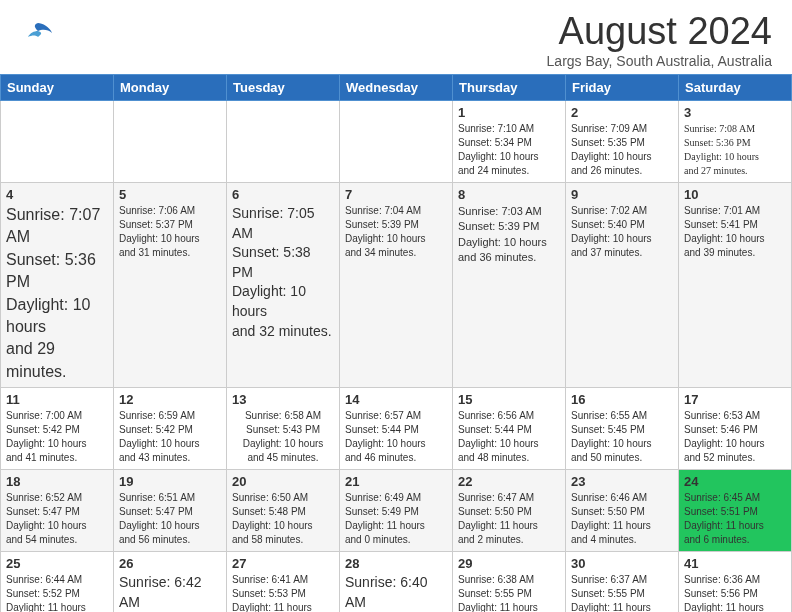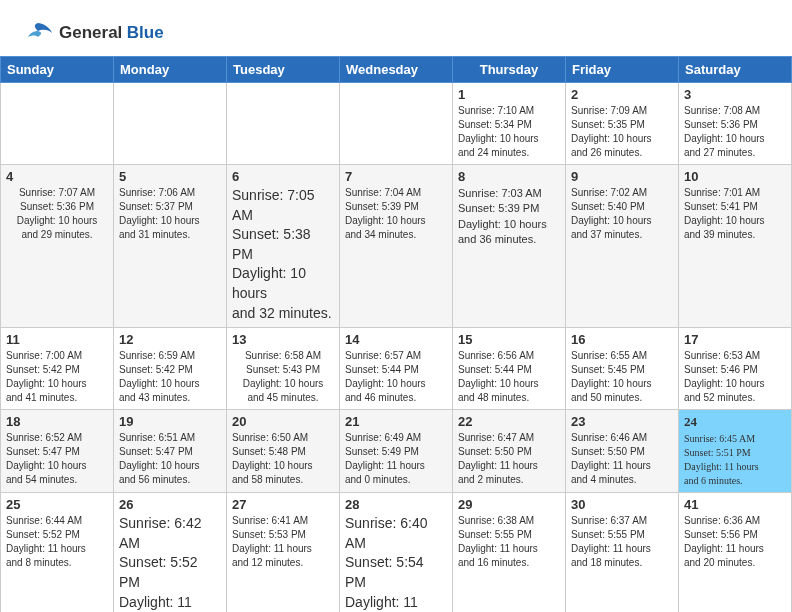--- a/index.html
+++ b/index.html
@@ -8,35 +8,35 @@
 </head>
 <body>
 
 <div style="padding: 10px 20px 5px 20px; display: flex; align-items: flex-start; justify-content: space-between;">
   <div style="display: flex; align-items: center; gap: 3px; margin-top: 5px;">
     <svg width="36" height="36" viewBox="0 0 36 36">
       <rect width="36" height="36" fill="white"></rect>
       <path d="M18 8 C22 8, 30 12, 32 18 C28 14, 22 14, 18 16 C16 14, 12 10, 18 8Z" fill="#2a6ebb"></path>
       <path d="M18 16 C14 16, 10 18, 8 22 C12 20, 16 20, 18 22 C20 20, 24 18, 18 16Z" fill="#4a9fd4"></path>
     </svg>
-    <div>
-      <span style="font-size: 17px; font-weight: bold; color: #333; line-height: 1.1;">General</span>
-      <span style="font-size: 17px; font-weight: bold; color: #1a5fa8; line-height: 1.1;">Blue</span>
-    </div>
+  </div>
+  <div style="text-align: right;">
+    <div style="font-size: 38px; color: #333; font-weight: normal;">August 2024</div>
+    <div style="font-size: 14px; color: #555;">Largs Bay, South Australia, Australia</div>
   </div>
 </div>
 
 <table style="width: 100%; border-collapse: collapse;">
   <thead>
     <tr>
     <th style="background-color: rgb(42, 110, 187); color: white; text-align: left; padding: 5px 6px; font-size: 13px; border: 1px solid rgb(80, 144, 208);">Sunday</th>
         <th style="background-color: rgb(42, 110, 187); color: white; text-align: left; padding: 5px 6px; font-size: 13px; border: 1px solid rgb(80, 144, 208);">Monday</th>
         <th style="background-color: rgb(42, 110, 187); color: white; text-align: left; padding: 5px 6px; font-size: 13px; border: 1px solid rgb(80, 144, 208);">Tuesday</th>
         <th style="background-color: rgb(42, 110, 187); color: white; text-align: left; padding: 5px 6px; font-size: 13px; border: 1px solid rgb(80, 144, 208);">Wednesday</th>
-        <th style="background-color: rgb(42, 110, 187); color: white; text-align: center; padding: 5px 6px; font-size: 13px; border: 1px solid rgb(80, 144, 208);">Thursday</th>
+        <th style="background-color: rgb(42, 110, 187); color: white; text-align: left; padding: 5px 6px; font-size: 13px; border: 1px solid rgb(80, 144, 208);">Thursday</th>
         <th style="background-color: rgb(42, 110, 187); color: white; text-align: left; padding: 5px 6px; font-size: 13px; border: 1px solid rgb(80, 144, 208);">Friday</th>
         <th style="background-color: rgb(42, 110, 187); color: white; text-align: left; padding: 5px 6px; font-size: 13px; border: 1px solid rgb(80, 144, 208);">Saturday</th>
       </tr>
   </thead>
   <tbody id="calendar-body">
   <tr>
         <td style="border: 1px solid rgb(204, 204, 204); vertical-align: top; padding: 4px 5px; width: 113px; min-height: 80px; font-size: 10.5px; color: rgb(51, 51, 51); background: rgb(255, 255, 255);"></td>
         <td style="border: 1px solid rgb(204, 204, 204); vertical-align: top; padding: 4px 5px; width: 113px; min-height: 80px; font-size: 10.5px; color: rgb(51, 51, 51); background: rgb(255, 255, 255);"></td>
         <td style="border: 1px solid rgb(204, 204, 204); vertical-align: top; padding: 4px 5px; width: 113px; min-height: 80px; font-size: 10.5px; color: rgb(51, 51, 51); background: rgb(255, 255, 255);"></td>
         <td style="border: 1px solid rgb(204, 204, 204); vertical-align: top; padding: 4px 5px; width: 113px; min-height: 80px; font-size: 10.5px; color: rgb(51, 51, 51); background: rgb(255, 255, 255);"></td>
@@ -49,30 +49,30 @@
         </td>
         <td style="border: 1px solid rgb(204, 204, 204); vertical-align: top; padding: 4px 5px; width: 113px; min-height: 80px; font-size: 10.5px; color: rgb(51, 51, 51); background: rgb(255, 255, 255);">
           <span style="font-size: 13px; font-weight: bold; color: rgb(51, 51, 51); display: block; margin-bottom: 2px;">2</span>
           <span style="font-size: 10px; color: rgb(51, 51, 51); line-height: 1.4; white-space: pre-line; display: block;">Sunrise: 7:09 AM
 Sunset: 5:35 PM
 Daylight: 10 hours
 and 26 minutes.</span>
         </td>
         <td style="border: 1px solid rgb(204, 204, 204); vertical-align: top; padding: 4px 5px; width: 113px; min-height: 80px; font-size: 10.5px; color: rgb(51, 51, 51); background: rgb(255, 255, 255);">
           <span style="font-size: 13px; font-weight: bold; color: rgb(51, 51, 51); display: block; margin-bottom: 2px;">3</span>
-          <span style="font-size: 10px; color: rgb(51, 51, 51); line-height: 1.4; white-space: pre-line; display: block;">Sunrise: 7:08 AM
+          <span style="font-size: 10px; color: rgb(51, 51, 51); line-height: 1.4; white-space: pre-line; display: block; font-family: Liberation Serif, serif;">Sunrise: 7:08 AM
 Sunset: 5:36 PM
 Daylight: 10 hours
 and 27 minutes.</span>
         </td>
       </tr>
       <tr>
         <td style="border: 1px solid rgb(204, 204, 204); vertical-align: top; padding: 4px 5px; width: 113px; min-height: 80px; font-size: 10.5px; color: rgb(51, 51, 51); background: rgb(245, 245, 245);">
           <span style="font-size: 13px; font-weight: bold; color: rgb(51, 51, 51); display: block; margin-bottom: 2px;">4</span>
-          <span style="font-size: 10px; color: rgb(51, 51, 51); line-height: 1.4; white-space: pre-line; display: block; text-align: center;">Sunrise: 7:07 AM
+          <span style="font-size: 16px; color: rgb(51, 51, 51); line-height: 1.4; white-space: pre-line; display: block;">Sunrise: 7:07 AM
 Sunset: 5:36 PM
 Daylight: 10 hours
 and 29 minutes.</span>
         </td>
         <td style="border: 1px solid rgb(204, 204, 204); vertical-align: top; padding: 4px 5px; width: 113px; min-height: 80px; font-size: 10.5px; color: rgb(51, 51, 51); background: rgb(245, 245, 245);">
           <span style="font-size: 13px; font-weight: bold; color: rgb(51, 51, 51); display: block; margin-bottom: 2px;">5</span>
           <span style="font-size: 10px; color: rgb(51, 51, 51); line-height: 1.4; white-space: pre-line; display: block;">Sunrise: 7:06 AM
 Sunset: 5:37 PM
 Daylight: 10 hours
 and 31 minutes.</span>
@@ -200,21 +200,21 @@
 Daylight: 11 hours
 and 2 minutes.</span>
         </td>
         <td style="border: 1px solid rgb(204, 204, 204); vertical-align: top; padding: 4px 5px; width: 113px; min-height: 80px; font-size: 10.5px; color: rgb(51, 51, 51); background: rgb(245, 245, 245);">
           <span style="font-size: 13px; font-weight: bold; color: rgb(51, 51, 51); display: block; margin-bottom: 2px;">23</span>
           <span style="font-size: 10px; color: rgb(51, 51, 51); line-height: 1.4; white-space: pre-line; display: block;">Sunrise: 6:46 AM
 Sunset: 5:50 PM
 Daylight: 11 hours
 and 4 minutes.</span>
         </td>
-        <td style="border: 1px solid rgb(204, 204, 204); vertical-align: top; padding: 4px 5px; width: 113px; min-height: 80px; font-size: 10.5px; color: rgb(51, 51, 51); background: #7dd3fc; font-family: Liberation Serif, serif;">
+        <td style="border: 1px solid rgb(204, 204, 204); vertical-align: top; padding: 4px 5px; width: 113px; min-height: 80px; font-size: 10.5px; color: rgb(51, 51, 51); background: #22c55e;">
           <span style="font-size: 13px; font-weight: bold; color: rgb(51, 51, 51); display: block; margin-bottom: 2px;">24</span>
           <span style="font-size: 10px; color: rgb(51, 51, 51); line-height: 1.4; white-space: pre-line; display: block;">Sunrise: 6:45 AM
 Sunset: 5:51 PM
 Daylight: 11 hours
 and 6 minutes.</span>
         </td>
       </tr>
       <tr>
         <td style="border: 1px solid rgb(204, 204, 204); vertical-align: top; padding: 4px 5px; width: 113px; min-height: 80px; font-size: 10.5px; color: rgb(51, 51, 51); background: rgb(255, 255, 255);">
           <span style="font-size: 13px; font-weight: bold; color: rgb(51, 51, 51); display: block; margin-bottom: 2px;">25</span>

